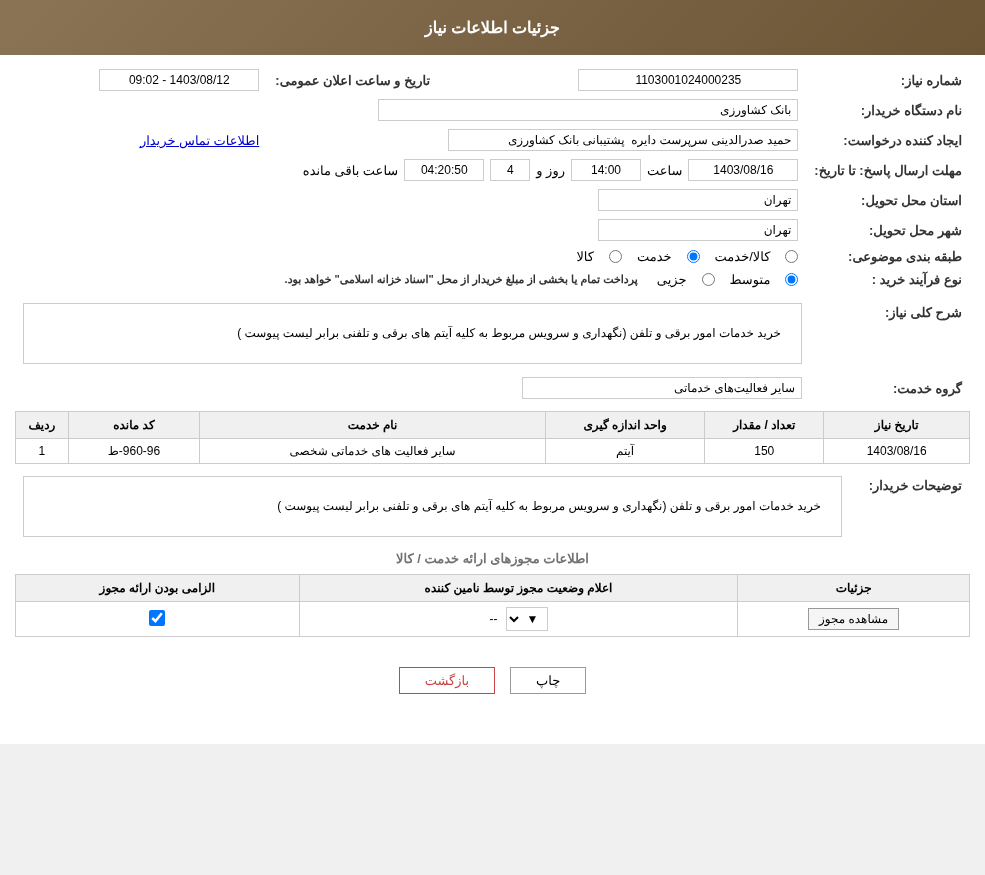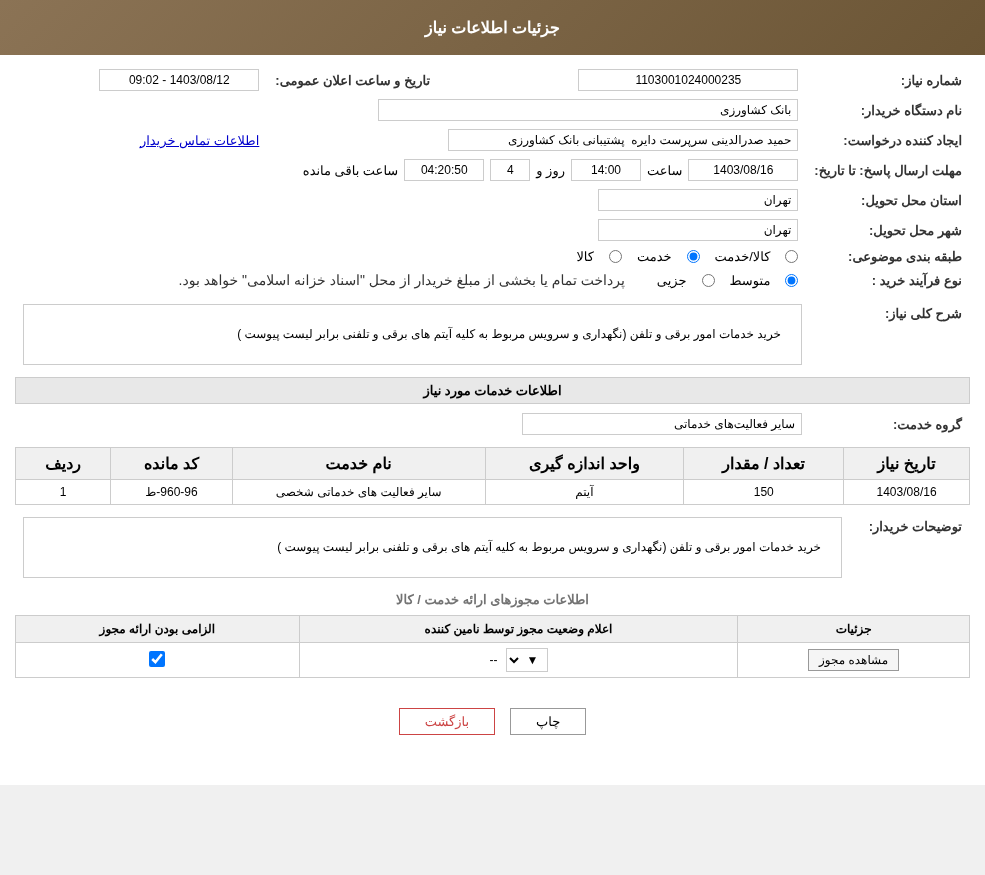--- a/index.html
+++ b/index.html
@@ -95,24 +95,24 @@
     }
     
     .data-table {
       width: 100%;
       border-collapse: collapse;
       margin: 8px 0;
     }
     .data-table th {
       background: #f0f0f0;
       border: 1px solid #ccc;
-      padding: 6px 16px;
-      text-align: center;
-      font-weight: bold;
-      font-size: 16px;
+      padding: 6px 0;
+      text-align: center;
+      font-weight: bold;
+      font-size: 12px;
     }
     .data-table td {
       border: 1px solid #ccc;
       padding: 5px 8px;
       text-align: center;
       font-size: 12px;
     }
     .data-table tr:nth-child(even) td {
       background: #fafafa;
     }
@@ -279,41 +279,40 @@
           <td colspan="4" class="value-cell">
             <div class="radio-group">
               <div class="radio-item">
                 <input type="radio" name="farayand" value="motaset" checked="" style="">
                 <span>متوسط</span>
               </div>
               <div class="radio-item">
                 <input type="radio" name="farayand" value="jozii" style="">
                 <span>جزیی</span>
               </div>
-              <span style="font-size:14px; color:#333; margin-right:17px;">پرداخت تمام یا بخشی از مبلغ خریدار از محل "اسناد خزانه اسلامی" خواهد بود.</span>
+              <span style="font-size:11px; color:#333; margin-right:4px;font-weight:bold;">پرداخت تمام یا بخشی از مبلغ خریدار از محل "اسناد خزانه اسلامی" خواهد بود.</span>
             </div>
           </td>
         </tr>
       </tbody>
     </table>
 
     <table class="info-table" style="margin-top:8px;">
       <tbody>
         <tr>
           <td class="label-cell" style="vertical-align:top; padding-top:6px;">شرح کلی نیاز:</td>
           <td>
             <div class="description-box">
               <span>خرید خدمات امور برقی و تلفن (نگهداری و سرویس مربوط به کلیه آیتم های برقی و تلفنی برابر لیست پیوست )</span>
             </div>
           </td>
         </tr>
       </tbody>
     </table>
 
-    <div class="section-divider">اطلاعات خدمات مورد نیاز</div>
 
     <table class="info-table">
       <tbody>
         <tr>
           <td class="label-cell">گروه خدمت:</td>
           <td class="value-cell">
             <input type="text" class="input-field" style="width: 280px; text-align: right;" readonly="" value="سایر فعالیت‌های خدماتی">
           </td>
         </tr>
       </tbody>

